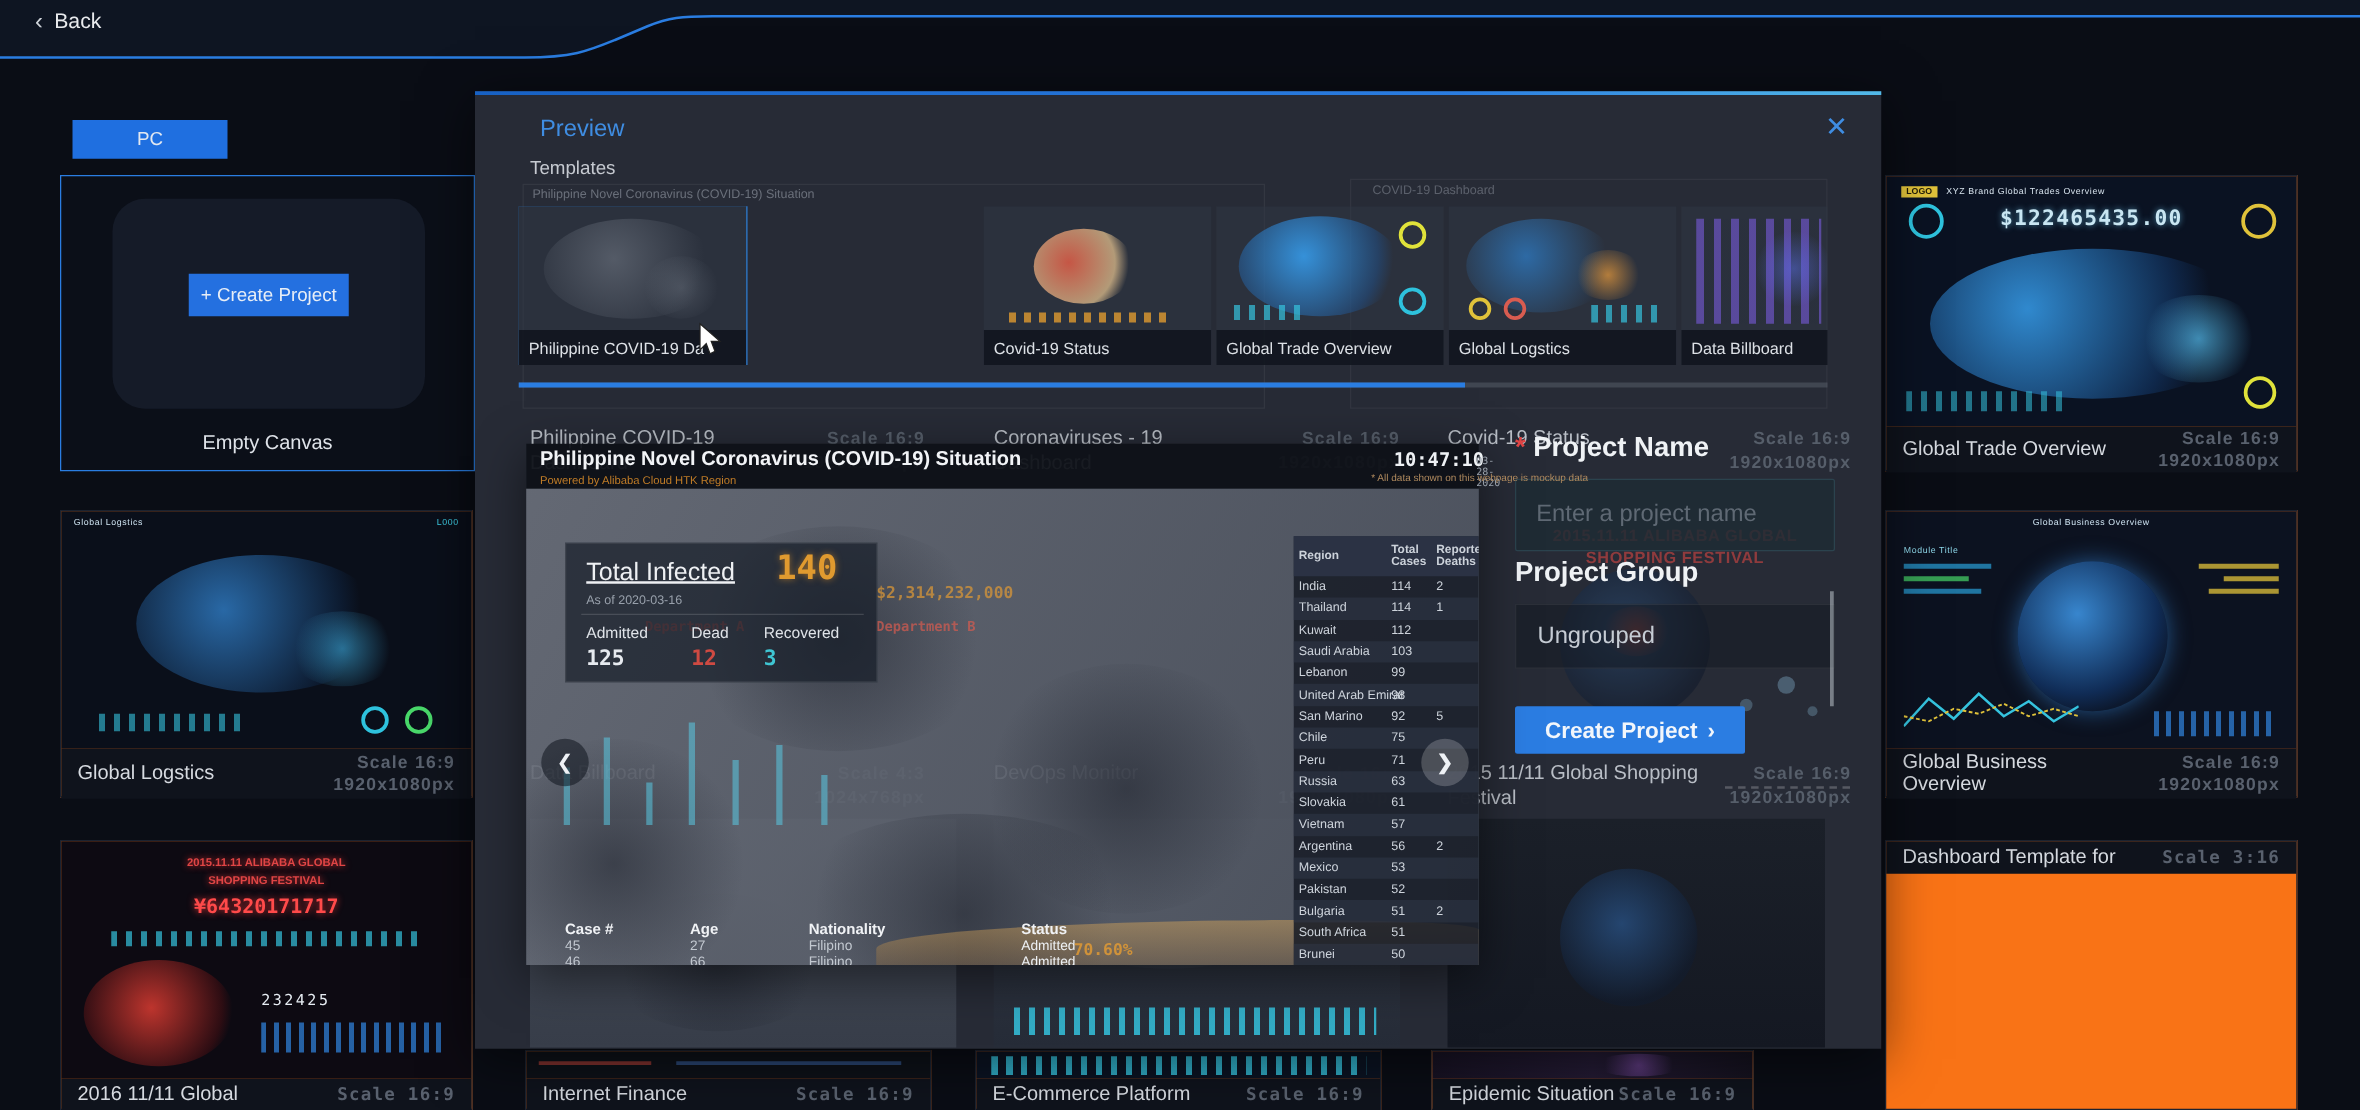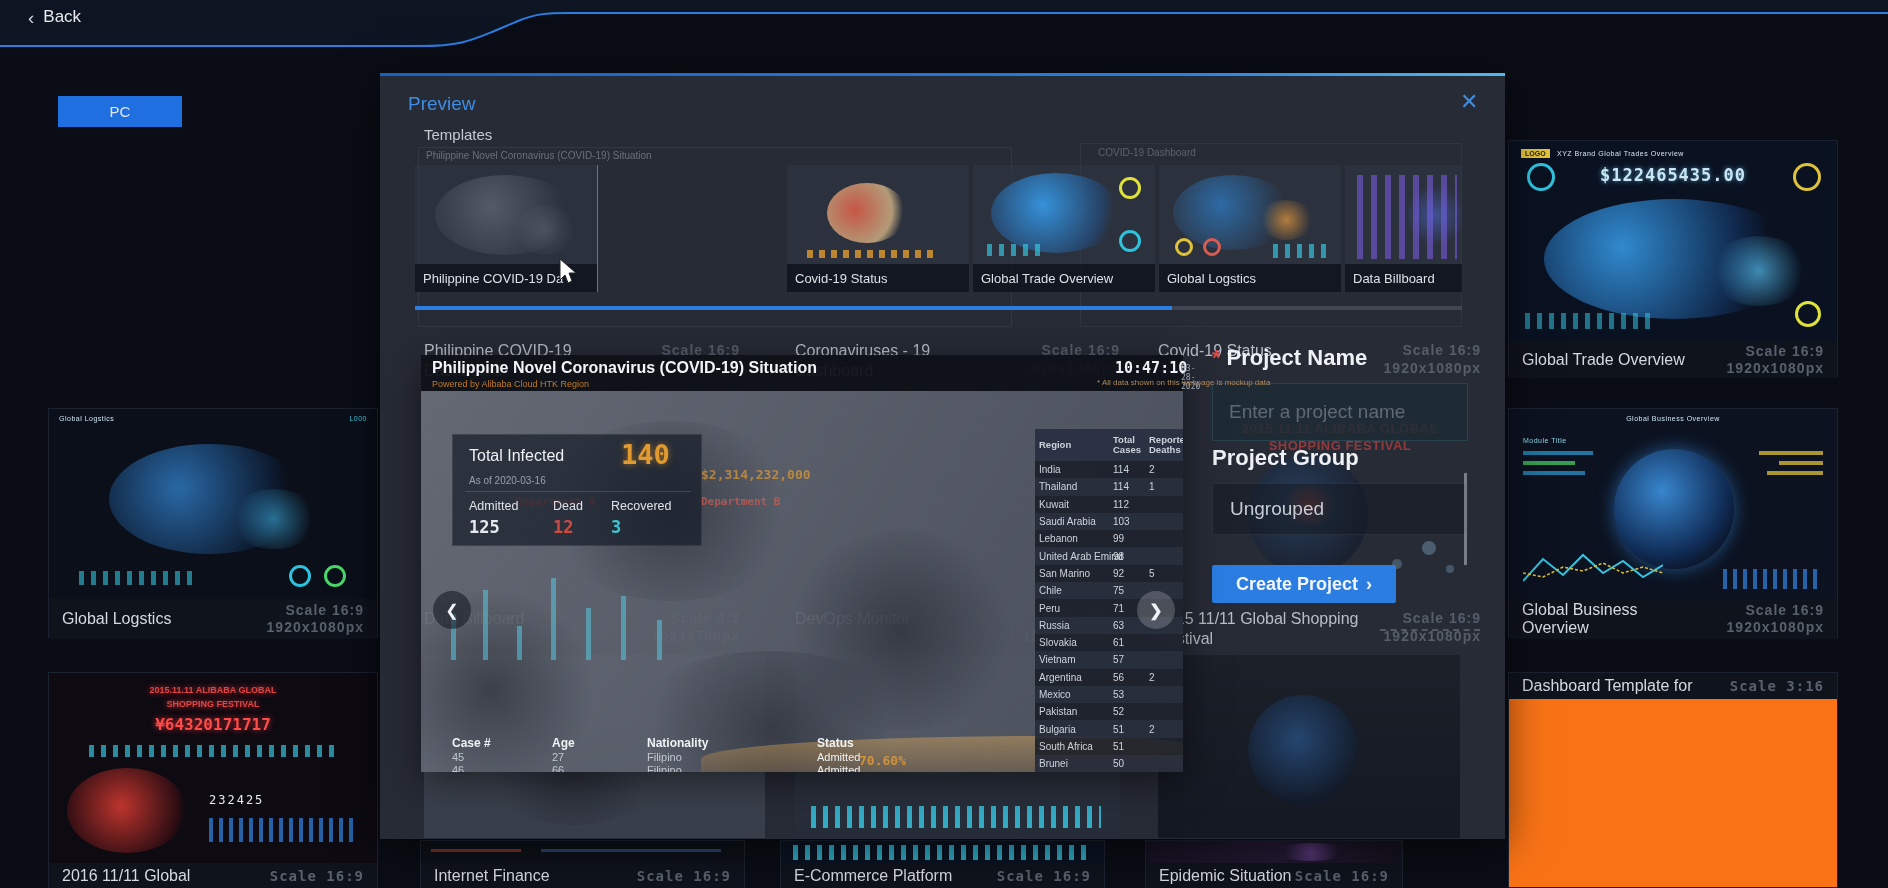--- a/index.html
+++ b/index.html
@@ -27,21 +27,21 @@
   .blob{position:absolute;border-radius:50%;}
   .ledred{color:#ff4a4a;text-shadow:0 0 6px rgba(255,60,60,.8);}
   .ledcyan{color:#c9e6f2;text-shadow:0 0 5px rgba(110,200,240,.7);}
   .bars-c{background:repeating-linear-gradient(90deg,#35c3de 0 5px,transparent 5px 12px);}
   .bars-b{background:repeating-linear-gradient(90deg,#2c77c9 0 4px,transparent 4px 10px);}
   .ring{position:absolute;border-radius:50%;border:3px solid #2ec2dd;}
 
   
   .modal{background:#272b36;box-shadow:0 8px 40px rgba(0,0,0,.55);}
   .modal .topline{position:absolute;left:0;top:0;right:0;height:3px;background:linear-gradient(90deg,#1761c4 0%,#2a7de1 70%,#52b9e8 100%);}
-  .mtitle{color:#3f8de2;font-size:19px;}
+  .mtitle{color:#3f8de2;font-size:19px;margin-left:24px;}
   .mclose{color:#3f8de2;font-size:22px;line-height:1;cursor:default;}
   .seclabel{color:#c6cad1;font-size:15px;}
   .ghost{color:#868c97;opacity:.7;font-size:10px;white-space:nowrap;}
   .tthumb{position:absolute;top:0;height:127px;background:rgba(47,54,68,.55);overflow:hidden;}
   .tthumb.sel{outline:1px solid #2f7fd6;}
   .tlabel{position:absolute;left:0;right:0;bottom:0;height:28px;background:rgba(13,17,25,.78);color:#dde1e6;font-size:13px;display:flex;align-items:center;padding:0 8px;white-space:nowrap;overflow:hidden;}
   .sbar-track{background:rgba(112,120,132,.35);}
   .sbar-fill{background:#2a7de1;}
   .gname{color:#b9bec6;font-size:16px;line-height:20px;width:205px;}
   .gscale{position:absolute;top:0;right:0;text-align:right;color:#565e6a;font-weight:bold;font-family:"DejaVu Sans Mono",monospace;font-size:14px;line-height:18px;letter-spacing:1px;}
@@ -61,21 +61,21 @@
   .ovl{box-shadow:0 10px 36px rgba(0,0,0,.5);}
   .ovhead{position:absolute;left:0;top:0;right:0;height:36px;background:rgba(14,17,23,.94);}
   .ovtitle{position:absolute;left:11px;top:4px;color:#f2f4f7;font-size:16px;font-weight:bold;white-space:nowrap;}
   .ovsub{position:absolute;left:11px;top:24px;color:#c07c27;font-size:9px;}
   .ovtime{position:absolute;left:694px;top:4px;color:#eef1f4;font-size:15px;font-weight:bold;}
   .ovdate{position:absolute;left:760px;top:9px;color:#9aa2ac;font-size:8px;}
   .ovdisc{position:absolute;left:676px;top:23px;color:#b08a5e;font-size:8px;white-space:nowrap;}
   .ovbody{position:absolute;left:0;top:36px;right:0;bottom:0;background:linear-gradient(120deg,rgba(106,111,122,.9),rgba(76,82,94,.9));overflow:hidden;}
   .patch{position:absolute;border-radius:50%;background:radial-gradient(circle,rgba(30,34,44,.55),rgba(30,34,44,0) 70%);}
   .statp{position:absolute;left:31px;top:43px;width:250px;height:112px;background:rgba(24,30,42,.72);border:1px solid rgba(255,255,255,.09);}
-  .statlbl{color:#eef0f3;font-size:16px;}
+  .statlbl{color:#eef0f3;font-size:20px;text-decoration:underline;}
   .asof{color:#98a0ab;font-size:10px;}
   .bigled{color:#e09a2f;font-size:27px;font-weight:bold;font-family:"DejaVu Sans Mono",monospace;text-shadow:0 0 6px rgba(230,150,40,.6);}
   .s3lbl{color:#dfe3e8;font-size:12.5px;}
   .s3val{font-size:17px;font-weight:bold;font-family:"DejaVu Sans Mono",monospace;}
   .rtable{position:absolute;left:614px;top:38px;width:148px;background:rgba(22,27,38,.85);}
   .rhead{display:grid;grid-template-columns:74px 36px 38px;height:32px;align-items:center;background:rgba(44,52,70,.92);color:#ccd2da;font-size:9.5px;font-weight:bold;line-height:10px;padding-left:4px;}
   .rrow{display:grid;grid-template-columns:74px 36px 38px;height:17.3px;align-items:center;color:#ced4dc;font-size:10px;padding-left:4px;white-space:nowrap;overflow:hidden;}
   .rrow:nth-child(odd){background:rgba(52,60,78,.45);}
   .ctable{position:absolute;left:31px;top:345px;width:545px;}
   .chead{display:grid;grid-template-columns:100px 95px 170px 180px;color:#f0f2f5;font-size:12px;font-weight:bold;}
@@ -94,20 +94,25 @@
     <path d="M0,0 L1888,0 L1888,13 L570,13 C545,13 535,14 518,21 L492,32 C470,41 458,46 420,46 L0,46 Z" fill="#0e1522"></path>
     <path d="M0,46 L420,46 C458,46 470,41 492,32 L518,21 C535,14 545,13 570,13 L1888,13" fill="none" stroke="#2a7de1" stroke-width="2"></path>
   </svg>
   <div class="abs back" style="left:28px;top:7px;">
     <span class="chev">‹</span>
     <span>Back</span>
   </div>
 
   <div class="abs pcbtn" style="left:58px;top:96px;">PC</div>
 
+  <div class="abs empty" style="left:48px;top:140px;width:332px;height:237px;">
+    <div class="inner"></div>
+    <div class="cpbtn">+ Create Project</div>
+    <div class="emptylabel">Empty Canvas</div>
+  </div>
 
   <div class="abs card" style="left:48px;top:408px;width:330px;height:230px;">
     <div class="thumb" style="height:190px;">
       <span class="microtxt" style="left:10px;top:6px;color:#cfe4f2;">Global Logstics</span>
       <span class="microtxt" style="right:10px;top:6px;color:#3fd0e8;">L000</span>
       <div class="blob" style="left:60px;top:35px;width:200px;height:110px;background:radial-gradient(circle at 35% 40%,rgba(46,120,190,.85),rgba(20,60,110,.25) 65%,transparent 75%);"></div>
       <div class="blob" style="left:180px;top:80px;width:90px;height:60px;background:radial-gradient(circle,rgba(60,170,220,.6),transparent 70%);"></div>
       <div class="abs bars-c" style="left:30px;bottom:14px;width:120px;height:14px;opacity:.6;"></div>
       <div class="ring" style="left:240px;bottom:12px;width:22px;height:22px;"></div>
       <div class="ring" style="left:275px;bottom:12px;width:22px;height:22px;border-color:#49d86a;"></div>

